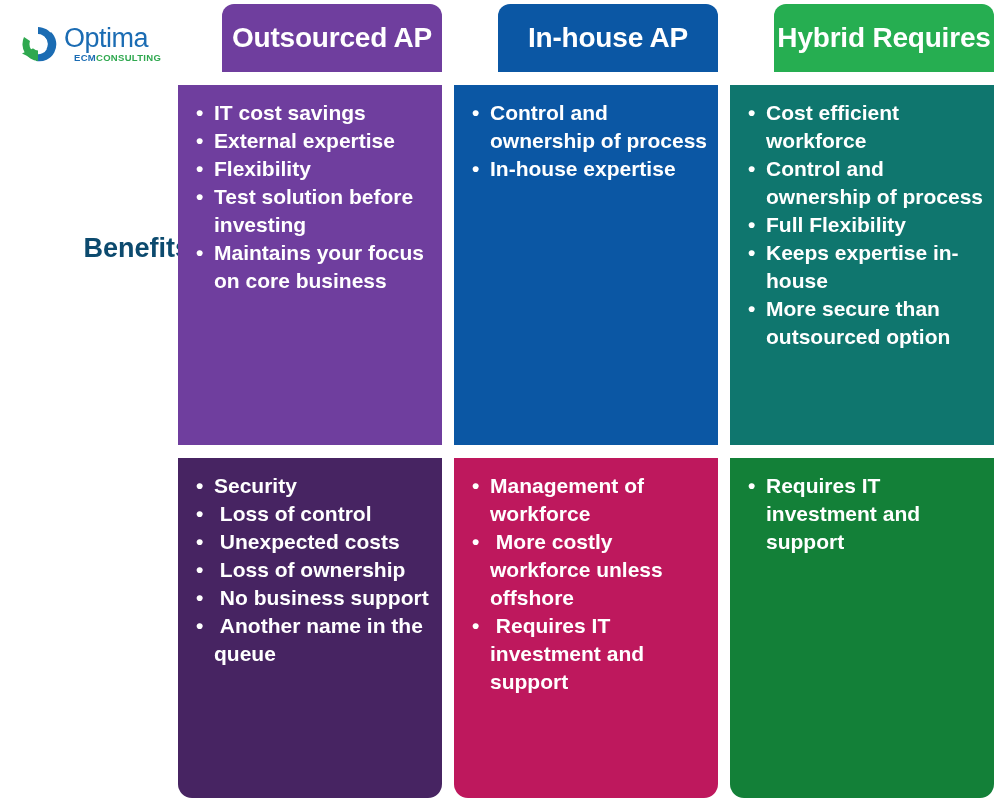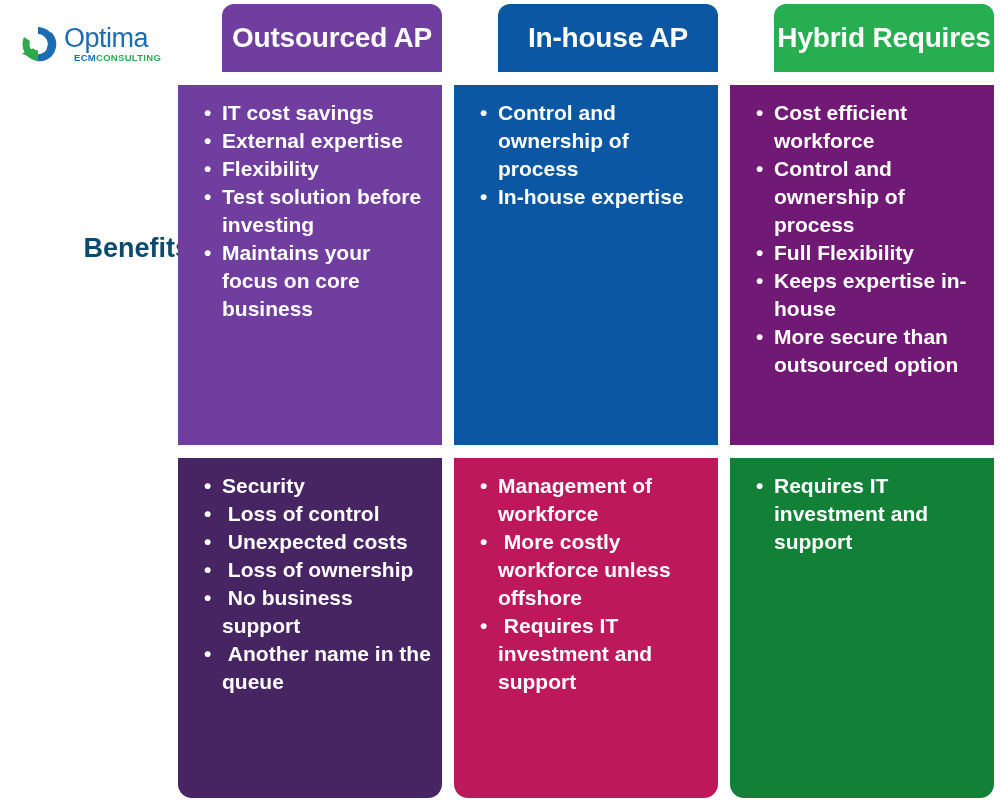--- a/index.html
+++ b/index.html
@@ -81,26 +81,26 @@
     font-size: 28px;
     font-weight: bold;
     letter-spacing: -0.2px;
     margin-left: 44px;
   }
   .head.c1 { background: #6F3E9E; }
   .head.c2 { background: #0B57A4; }
   .head.c3 { background: #26AE51; }
 
   .cell {
-    padding: 14px 10px 10px 22px;
+    padding: 14px 10px 10px 14px;
     color: #ffffff;
   }
   .cell.benefits.c1 { background: #6F3E9E; }
   .cell.benefits.c2 { background: #0B57A4; }
-  .cell.benefits.c3 { background: #701a75; }
+  .cell.benefits.c3 { background: #0f766e; }
   .cell.concerns.c1 { background: #472462; border-radius: 0 0 14px 14px; }
   .cell.concerns.c2 { background: #be185d; border-radius: 0 0 14px 14px; }
   .cell.concerns.c3 { background: #138038; border-radius: 0 0 14px 14px; }
 
   ul.bullets {
     list-style: none;
     margin: 0;
     padding: 0;
   }
   ul.bullets li {

